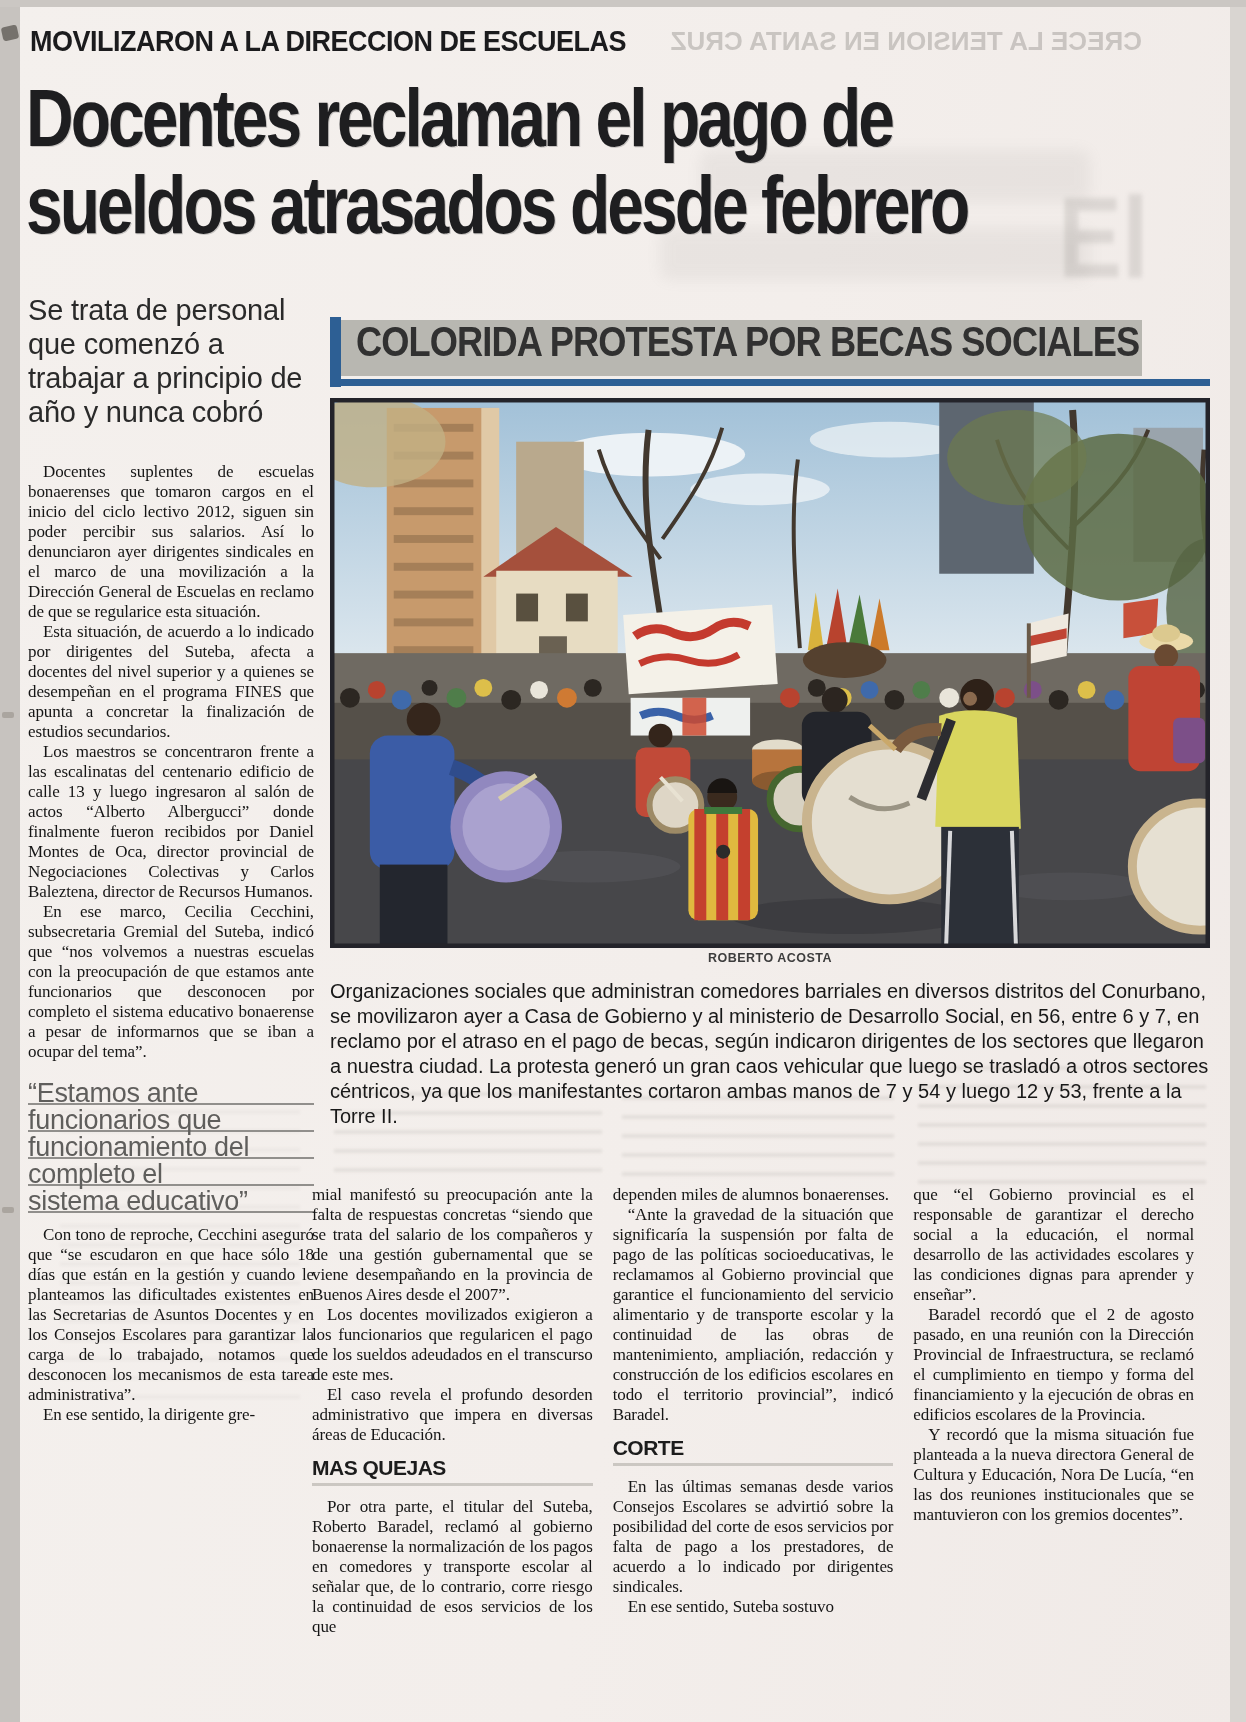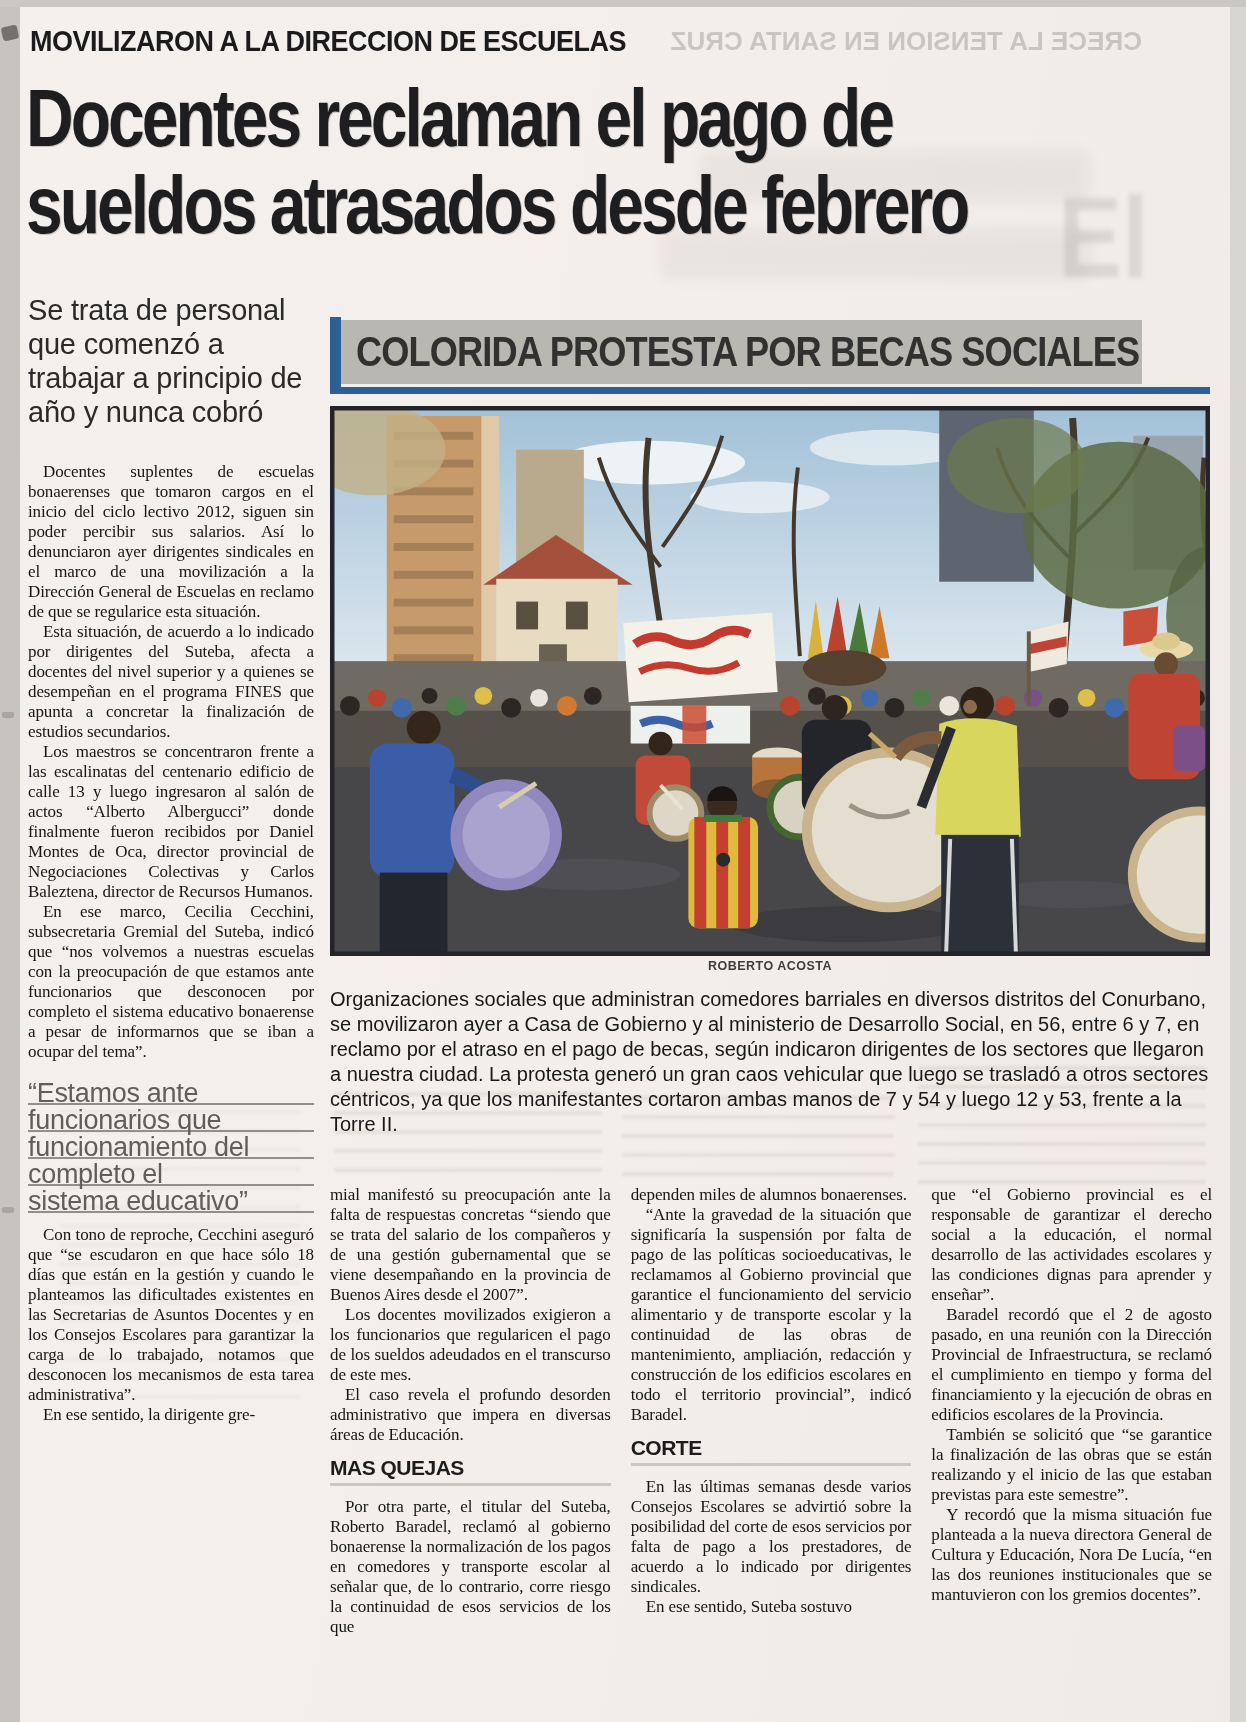--- a/index.html
+++ b/index.html
@@ -33,34 +33,34 @@
   .left-col { position:absolute; left:28px; top:293px; width:286px; }
   .lead { font-family:"Liberation Sans",sans-serif; font-size:29px; line-height:34px; color:#2a2a2a; letter-spacing:-.2px; }
   .body-copy { margin-top:33px; font-size:17px; line-height:20px; color:#151515; text-align:justify; letter-spacing:-.1px; }
   .para { text-indent:15px; }
   .para.cont { text-indent:0; }
   .pull-quote { margin:16px 0 12px; font-family:"Liberation Sans",sans-serif; font-size:27px; color:#5f5e5c; letter-spacing:-.3px; }
   .pq-line { padding:5px 0 0; border-bottom:2px solid #918f8c; }
 
   
   .feature { position:absolute; left:330px; top:320px; width:880px; }
-  .strip { position:relative; width:812px; height:64px; background:#b8b7b1; display:flex; align-items:center; }
+  .strip { position:relative; width:812px; height:56px; background:#b8b7b1; display:flex; }
   .strip-accent { position:absolute; left:0; top:-3px; width:11px; height:70px; background:#2d5f94; }
   .strip-title { margin-left:26px; font-family:"Liberation Sans",sans-serif; font-weight:700; font-size:39px;
                  letter-spacing:-1px; color:#313131; transform:scaleX(.93) scaleY(1.1); transform-origin:left center; white-space:nowrap; }
   .strip-rule { width:880px; height:7px; background:#2d5f94; margin-top:3px; }
   .photo-frame { margin-top:12px; width:880px; height:550px; border:2px solid #23232a; background:#888; }
   .photo-frame svg { display:block; width:100%; height:100%; }
   .credit { margin-top:3px; font-family:"Liberation Sans",sans-serif; font-weight:700; font-size:12.5px;
             letter-spacing:.5px; color:#3d3d3d; text-align:center; }
   .caption { margin-top:14px; font-family:"Liberation Sans",sans-serif; font-weight:400; font-size:20px;
              line-height:25px; color:#181818; }
 
   
-  .bottom-cols { position:absolute; left:330px; top:1185px; width:882px; display:flex; gap:20px; }
+  .bottom-cols { position:absolute; left:312px; top:1185px; width:882px; display:flex; gap:20px; }
   .bcol { flex:1; font-size:17px; line-height:20px; color:#151515; text-align:justify; letter-spacing:-.1px; }
   .subhead { margin:13px 0 11px; padding-bottom:5px; border-bottom:3px solid #cbc7c2;
              font-family:"Liberation Sans",sans-serif; font-weight:700; font-size:21px; letter-spacing:-.5px; color:#1c1c1c; }
 </style>
 </head>
 <body>
 
 <div class="sheet">
 
   <div class="edge-left"></div>
@@ -295,18 +295,17 @@
     <div class="bcol">
       <p class="para cont">dependen miles de alumnos bonaerenses.</p>
       <p class="para">“Ante la gravedad de la situación que significaría la suspensión por falta de pago de las políticas socioeducativas, le reclamamos al Gobierno provincial que garantice el funcionamiento del servicio alimentario y de transporte escolar y la continuidad de las obras de mantenimiento, ampliación, redacción y construcción de los edificios escolares en todo el territorio provincial”, indicó Baradel.</p>
       <h3 class="subhead">CORTE</h3>
       <p class="para">En las últimas semanas desde varios Consejos Escolares se advirtió sobre la posibilidad del corte de esos servicios por falta de pago a los prestadores, de acuerdo a lo indicado por dirigentes sindicales.</p>
       <p class="para">En ese sentido, Suteba sostuvo</p>
     </div>
     <div class="bcol">
       <p class="para cont">que “el Gobierno provincial es el responsable de garantizar el derecho social a la educación, el normal desarrollo de las actividades escolares y las condiciones dignas para aprender y enseñar”.</p>
       <p class="para">Baradel recordó que el 2 de agosto pasado, en una reunión con la Dirección Provincial de Infraestructura, se reclamó el cumplimiento en tiempo y forma del financiamiento y la ejecución de obras en edificios escolares de la Provincia.</p>
-      <p class="para">También se solicitó que “se garantice la finalización de las obras que se están realizando y el inicio de las que estaban previstas para este semestre”.</p>
       <p class="para">Y recordó que la misma situación fue planteada a la nueva directora General de Cultura y Educación, Nora De Lucía, “en las dos reuniones institucionales que se mantuvieron con los gremios docentes”.</p>
     </div>
   </div>
 
 </div>
 
 </body></html>

